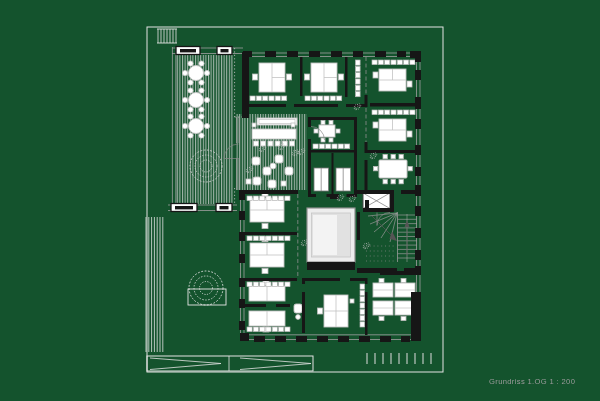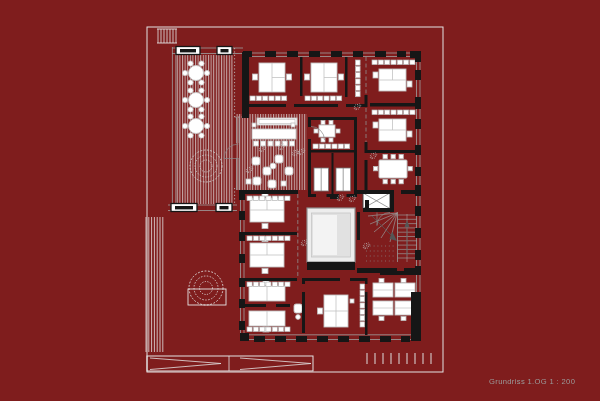--- a/index.html
+++ b/index.html
@@ -1,16 +1,16 @@
 <!DOCTYPE html>
 <html><head>
 <meta charset="utf-8">
 <style>
   html,body{margin:0;padding:0;background:#ffffff;}
-  .canvas{position:relative;width:600px;height:401px;background:#7f1d1d;overflow:hidden;
+  .canvas{position:relative;width:600px;height:401px;background:#14532d;overflow:hidden;
           font-family:"Liberation Sans",sans-serif;}
   .caption{position:absolute;left:489px;top:377px;font-size:7.6px;letter-spacing:.35px;
            color:#9b9b9b;white-space:nowrap;}
   svg{position:absolute;left:0;top:0;}
 </style>
 </head>
 <body>
 
 <div class="canvas">
   <svg width="600" height="401" viewBox="0 0 600 401">

